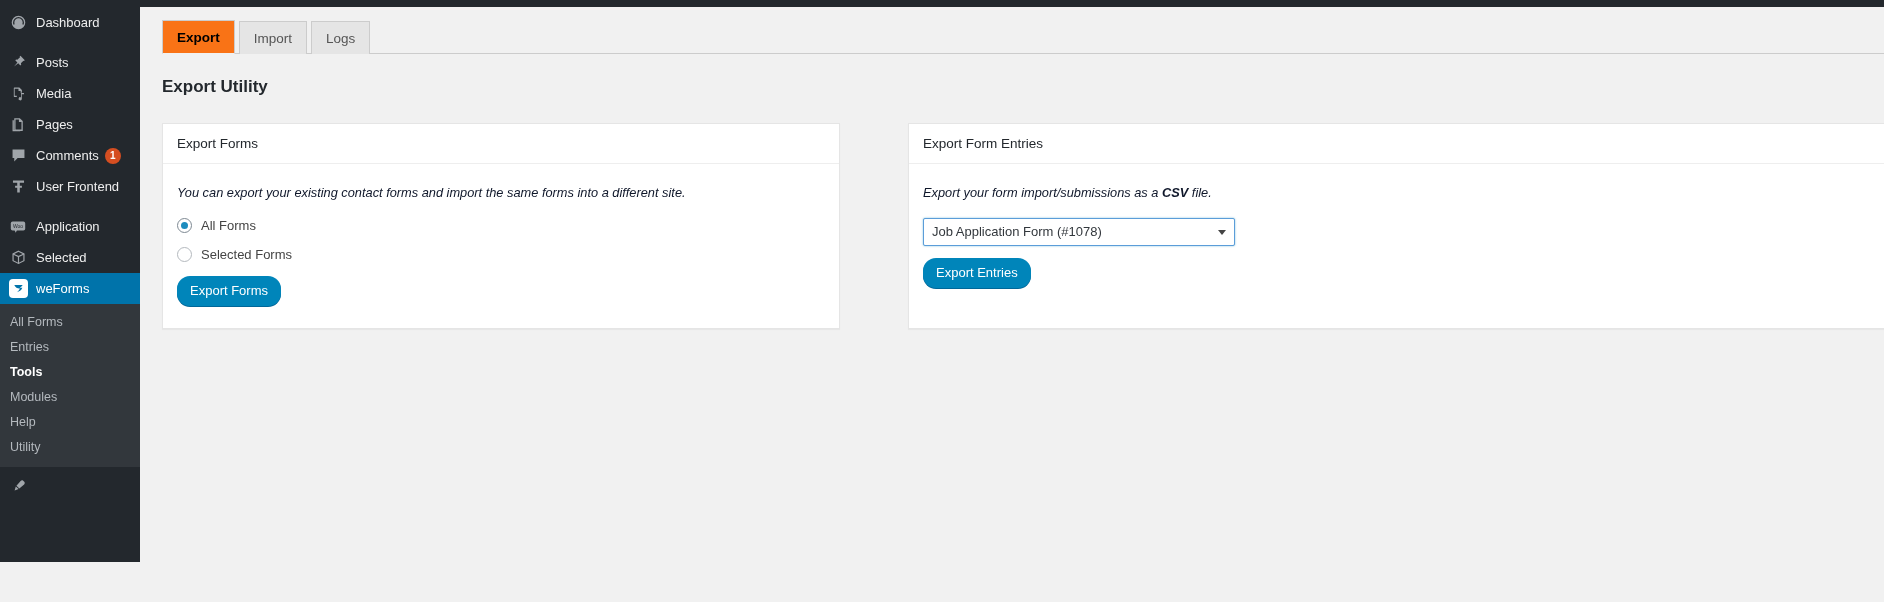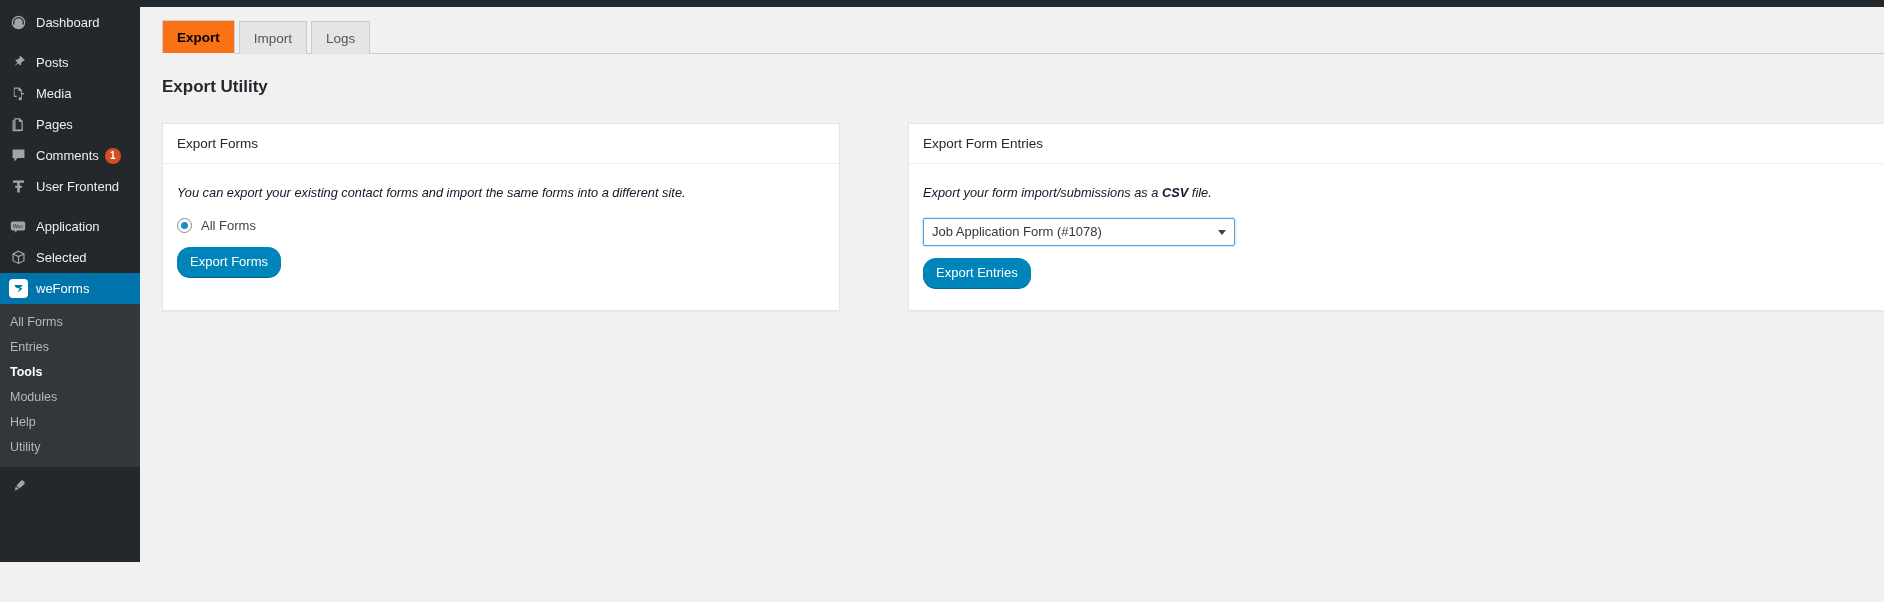--- a/index.html
+++ b/index.html
@@ -321,20 +321,24 @@
         <section class="card card-left">
           <div class="card-head">Export Forms</div>
           <div class="card-body">
             <p class="card-note">You can export your existing contact forms and import the same forms into a different site.</p>
 
             <label class="radio-row">
               <span class="radio checked"></span>
               <span class="radio-label">All Forms</span>
             </label>
 
+            <label class="radio-row">
+              <span class="radio"></span>
+              <span class="radio-label">Selected Forms</span>
+            </label>
 
             <button class="btn-primary">Export Forms</button>
           </div>
         </section>
 
         <section class="card card-right">
           <div class="card-head">Export Form Entries</div>
           <div class="card-body">
             <p class="card-note"><span>Export your form import/submissions as a </span><b>CSV</b><span> file.</span></p>
 

